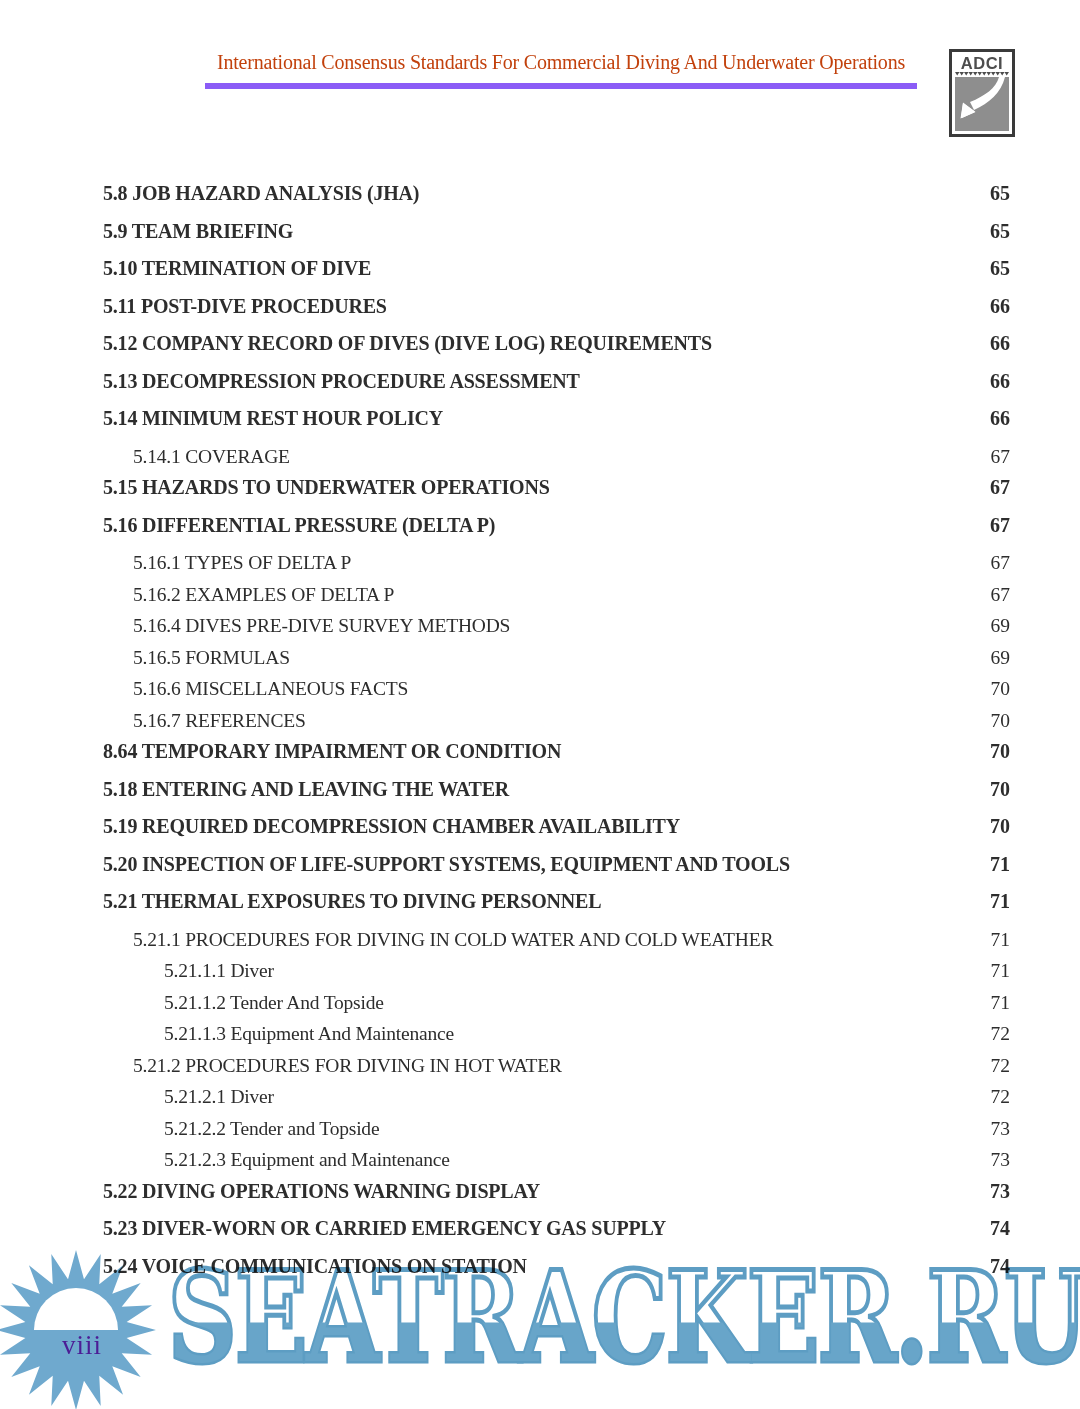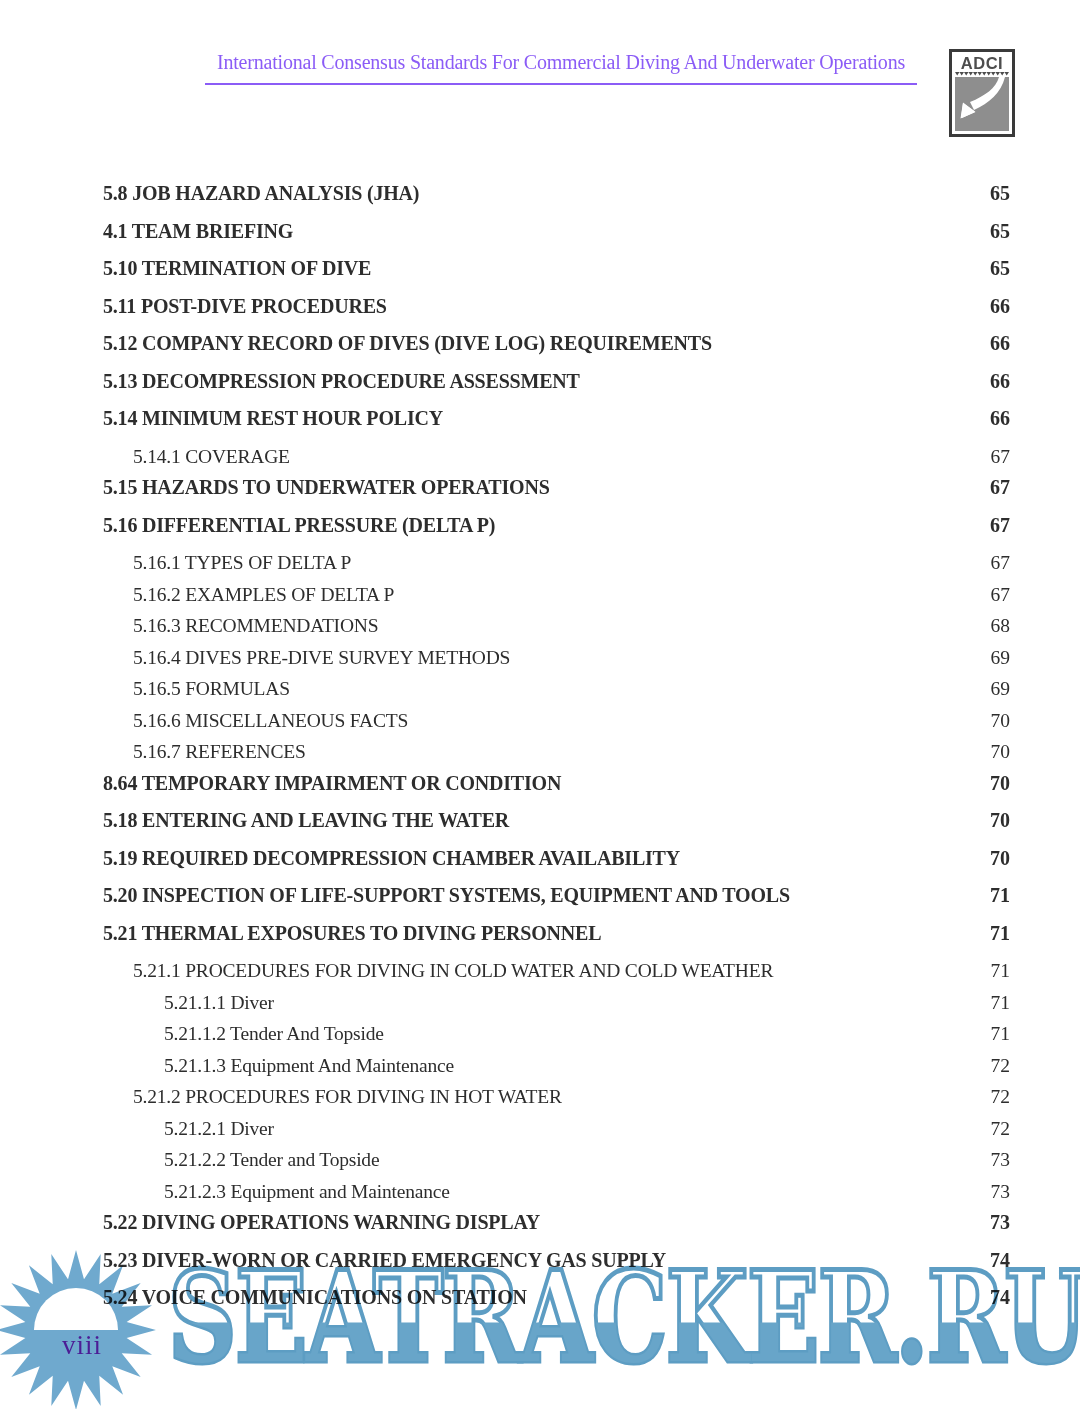--- a/index.html
+++ b/index.html
@@ -3,22 +3,22 @@
 <meta charset="utf-8">
 <style>
   html,body{margin:0;padding:0;}
   body{
     width:1080px;height:1409px;position:relative;background:#ffffff;
     font-family:"Liberation Serif", serif;overflow:hidden;color:#2d2d2d;
   }
   
   .header-title{
     position:absolute;left:205px;top:50px;width:712px;text-align:center;
-    font-size:20px;line-height:24px;color:#8b5cf6;letter-spacing:-0.2px;
-    padding-bottom:9px;border-bottom:2px solid #8b5cf6;white-space:nowrap;
+    font-size:20px;line-height:24px;color:#c2410c;letter-spacing:-0.2px;
+    padding-bottom:9px;border-bottom:6px solid #8b5cf6;white-space:nowrap;
   }
   .adci-logo{position:absolute;left:949px;top:49px;width:66px;height:88px;}
   
   .toc{position:absolute;left:103px;top:183px;width:907px;}
   .toc-row{display:flex;align-items:flex-start;line-height:21px;font-size:20px;}
   .toc-row.b{font-weight:bold;margin-bottom:16.5px;}
   .toc-row.r{font-weight:normal;margin-bottom:10.5px;font-size:19.5px;gap:36px;}
   .toc-label{flex:1;letter-spacing:-0.2px;white-space:nowrap;}
   .toc-row.lv1 .toc-label{padding-left:30px;}
   .toc-row.lv2 .toc-label{padding-left:61px;}
@@ -57,21 +57,21 @@
   <path fill="#ffffff" d="M13 69 L25.6 63.2 L14.4 54.8 Z M12 68.5 L26 62.5 L14 54 Z"></path>
   <path fill="#ffffff" d="M11.5 69.5 L26.5 63 L14 53.5 Z"></path>
 </svg>
 
 <div class="toc" id="toc">
     <div class="toc-row b lv0">
       <span class="toc-label">5.8 JOB HAZARD ANALYSIS (JHA)</span>
       <span class="toc-page">65</span>
     </div>
     <div class="toc-row b lv0">
-      <span class="toc-label">4.1 TEAM BRIEFING</span>
+      <span class="toc-label">5.9 TEAM BRIEFING</span>
       <span class="toc-page">65</span>
     </div>
     <div class="toc-row b lv0">
       <span class="toc-label">5.10 TERMINATION OF DIVE</span>
       <span class="toc-page">65</span>
     </div>
     <div class="toc-row b lv0">
       <span class="toc-label">5.11 POST-DIVE PROCEDURES</span>
       <span class="toc-page">66</span>
     </div>
@@ -99,24 +99,20 @@
       <span class="toc-label">5.16 DIFFERENTIAL PRESSURE (DELTA P)</span>
       <span class="toc-page">67</span>
     </div>
     <div class="toc-row r lv1">
       <span class="toc-label">5.16.1 TYPES OF DELTA P</span>
       <span class="toc-page">67</span>
     </div>
     <div class="toc-row r lv1">
       <span class="toc-label">5.16.2 EXAMPLES OF DELTA P</span>
       <span class="toc-page">67</span>
-    </div>
-    <div class="toc-row r lv1">
-      <span class="toc-label">5.16.3 RECOMMENDATIONS</span>
-      <span class="toc-page">68</span>
     </div>
     <div class="toc-row r lv1">
       <span class="toc-label">5.16.4 DIVES PRE-DIVE SURVEY METHODS</span>
       <span class="toc-page">69</span>
     </div>
     <div class="toc-row r lv1">
       <span class="toc-label">5.16.5 FORMULAS</span>
       <span class="toc-page">69</span>
     </div>
     <div class="toc-row r lv1">

